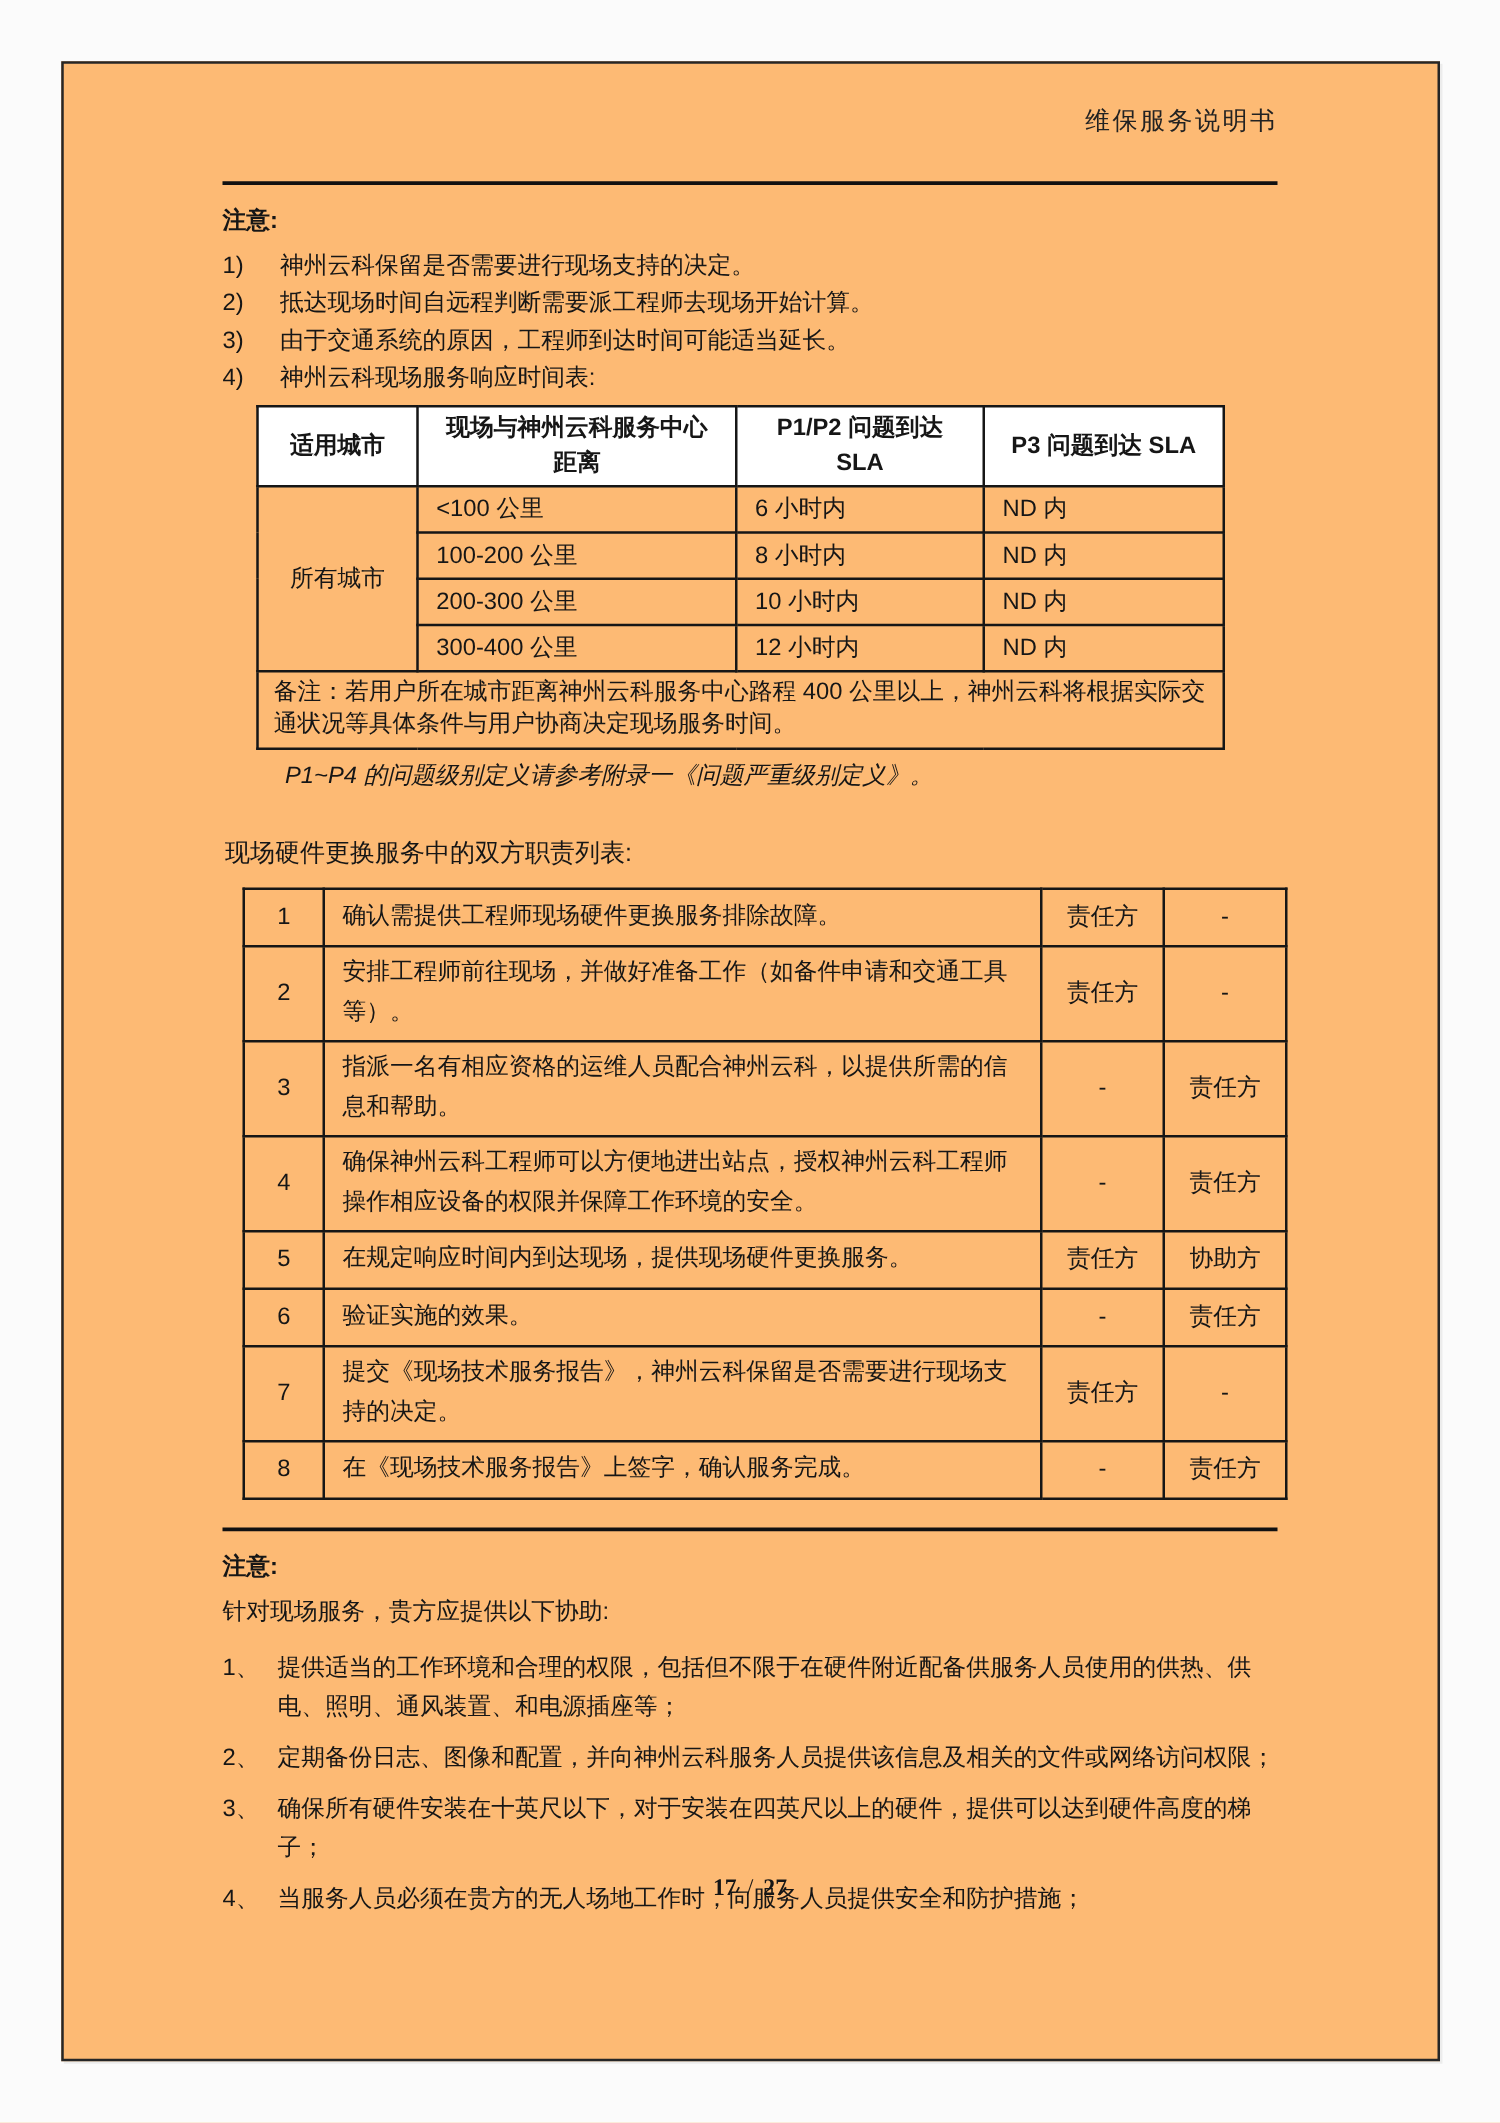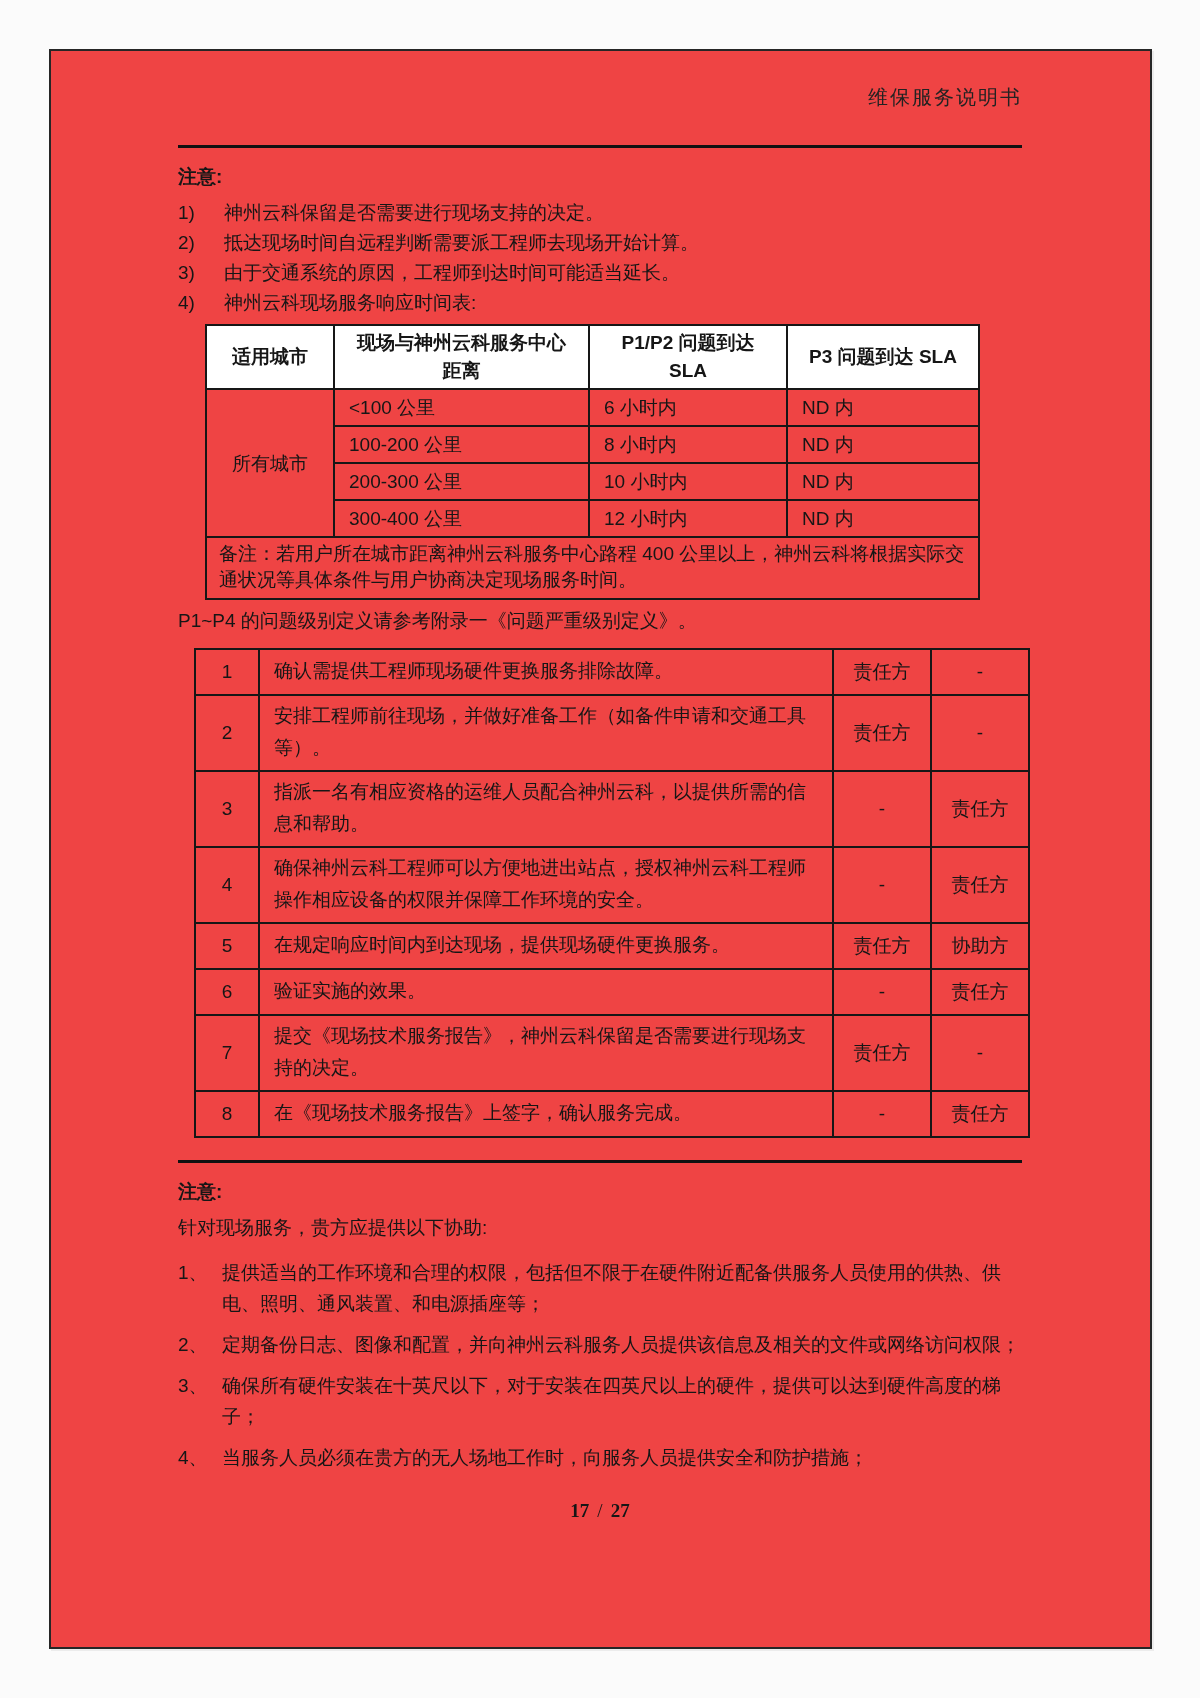--- a/index.html
+++ b/index.html
@@ -1,19 +1,19 @@
 <!DOCTYPE html>
 <html><head>
 <meta charset="utf-8">
 <style>
   * { margin:0; padding:0; box-sizing:border-box; }
   html,body { width:1200px; height:1698px; background:#fbfbfb; position:relative;
               font-family:"Liberation Sans","DejaVu Sans",sans-serif; color:#161616; }
   .page-frame { position:absolute; left:49px; top:49px; width:1103px; height:1600px;
-                background:#ef4444; border:2px solid #262626;
+                background:#fdba74; border:2px solid #262626;
                 box-shadow:2px 2px 0 rgba(0,0,0,0.06); }
   .content { position:absolute; left:127px; top:0; width:844px; }
   .doc-header { margin-top:33px; text-align:right;
                 font-family:"Liberation Serif","DejaVu Serif",serif;
                 font-size:20px; line-height:27px; letter-spacing:2px; color:#222; }
   .rule { height:3px; background:#111; }
   .rule-1 { margin-top:34px; }
   .rule-2 { margin-top:22px; }
   .note-label { margin-top:16px; font-size:19px; font-weight:bold; line-height:26px; }
   .toplist { margin-top:8px; }
@@ -21,21 +21,21 @@
   .li-num { width:46px; flex:0 0 46px; }
   .li-text { flex:1; }
   table { border-collapse:collapse; table-layout:fixed; font-size:19px; }
   td, th { border:2px solid #161616; vertical-align:middle; }
   .sla-table { margin-top:6px; margin-left:27px; width:773px; }
   .sla-table th { font-weight:bold; text-align:center; white-space:pre-line;
                   line-height:28px; padding:3px 4px; background:#fff; }
   .sla-table td { line-height:29px; padding:3px 0 3px 14px; text-align:left; }
   .sla-table td.city-cell { text-align:center; padding:3px 2px; }
   .sla-table td.remark-cell { line-height:26px; padding:3px 10px 5px 12px; }
-  .p-note { margin-top:8px; font-size:19px; line-height:26px; }
+  .p-note { margin-top:8px; margin-left:50px; font-size:19px; line-height:26px;font-style:italic; }
   .section-title { margin-top:36px; margin-left:2px; font-size:20px; line-height:26px; }
   .duty-table { margin-top:14px; margin-left:16px; width:834px; }
   .duty-table th { font-weight:bold; text-align:center; white-space:pre-line;
                    line-height:28px; padding:4px 2px; background:#d9d9d9; }
   .duty-table td { line-height:32px; padding:6px 4px; text-align:center; }
   .duty-table td.activity-cell { text-align:left; padding:4px 10px 6px 14px; }
   .intro-line { margin-top:10px; font-size:19px; line-height:26px; }
   .botlist { margin-top:6px; }
   .botlist .li-row { line-height:31px; margin-top:10px; }
   .botlist .li-row:first-child { margin-top:16px; }
@@ -112,20 +112,21 @@
         <td>ND 内</td>
       </tr>
       <tr>
         <td class="remark-cell" colspan="4">备注：若用户所在城市距离神州云科服务中心路程 400 公里以上，神州云科将根据实际交通状况等具体条件与用户协商决定现场服务时间。</td>
       </tr>
     </tbody>
       </table>
 
     <div class="p-note">P1~P4 的问题级别定义请参考附录一《问题严重级别定义》。</div>
 
+    <div class="section-title">现场硬件更换服务中的双方职责列表:</div>
 
     <table class="duty-table">
       <colgroup>
           <col style="width:64px">
           <col style="width:574px">
           <col style="width:98px">
           <col style="width:98px">
         </colgroup>
       <tbody>
       <tr>

